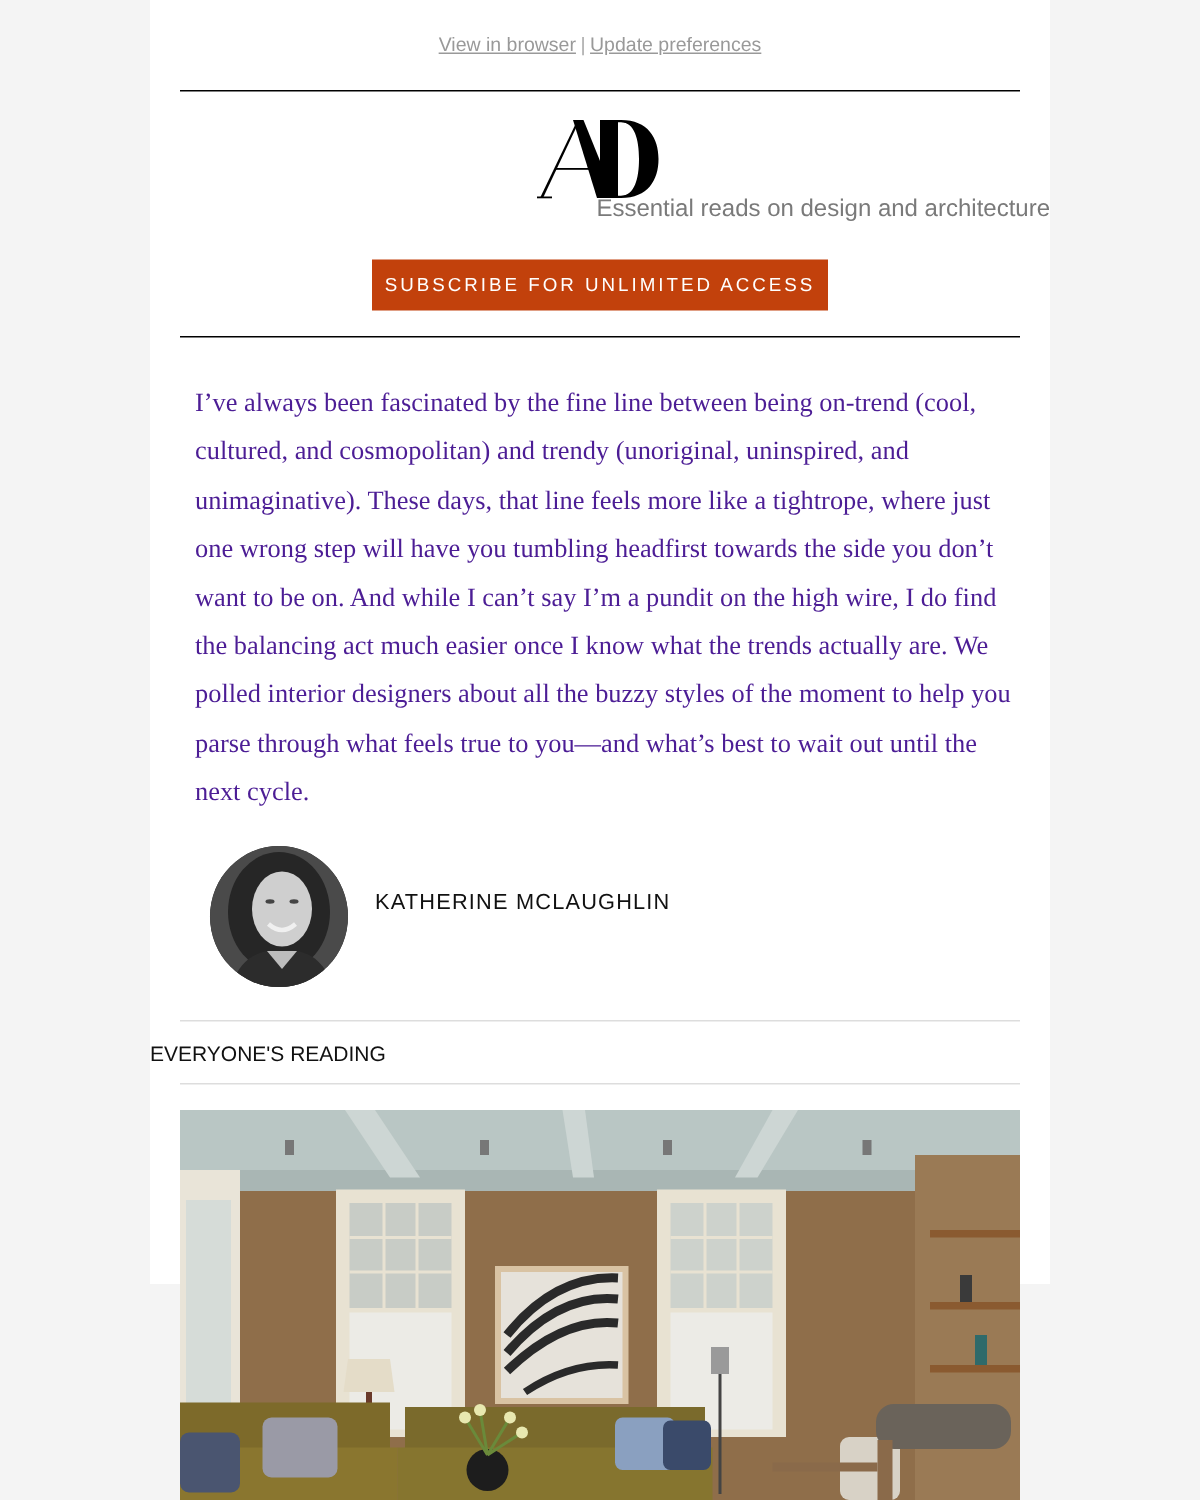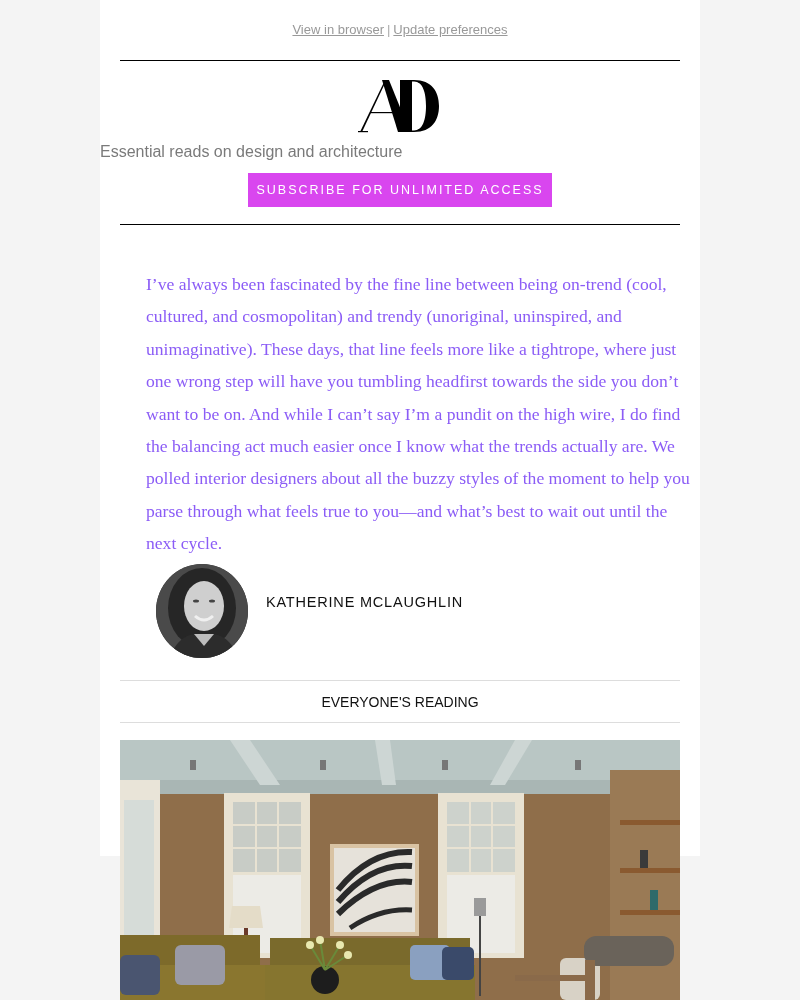--- a/index.html
+++ b/index.html
@@ -56,58 +56,58 @@
     }
     .logo {
       position: absolute;
       left: 258px;
       top: 79px;
       width: 84px;
       height: 54px;
     }
     .tagline {
       position: absolute;
-      top: 142px;
+      top: 130px;
       left: 0;
       width: 600px;
-      text-align: left;
+      text-align: right;
       font-family: "Liberation Sans", sans-serif;
       font-size: 16px;
       color: #7a7a7a;
       line-height: 20px;
     }
     .subscribe {
       position: absolute;
       left: 148px;
       top: 173px;
       width: 304px;
       height: 34px;
-      background: #d946ef;
+      background: #c2410c;
       color: #ffffff;
       font-family: "Liberation Sans", sans-serif;
       font-size: 12.5px;
       letter-spacing: 2px;
       line-height: 34px;
       text-align: center;
       cursor: pointer;
     }
     .body-copy {
       position: absolute;
       left: 30px;
       top: 252px;
       width: 545px;
       font-family: "Liberation Serif", serif;
       font-size: 17.6px;
       line-height: 32.4px;
-      color: #8b5cf6;
-      margin: 16px;
+      color: #4c1d95;
+      margin: 0;
     }
     .author {
       position: absolute;
-      left: 56px;
+      left: 40px;
       top: 564px;
       width: 540px;
       height: 94px;
       text-align: right;
     }
     .avatar {
       position: absolute;
       left: 0;
       top: 0;
       width: 92px;
@@ -136,21 +136,20 @@
       letter-spacing: 0.8px;
       color: #777777;
       line-height: 17px;
       white-space: nowrap;
     }
     .section-title {
       position: absolute;
       top: 693px;
       left: 0;
       width: 600px;
-      text-align: center;
       font-family: "Liberation Sans", sans-serif;
       font-size: 14px;
       color: #111111;
       line-height: 18px;
     }
     .hero {
       position: absolute;
       left: 20px;
       top: 740px;
       width: 560px;

